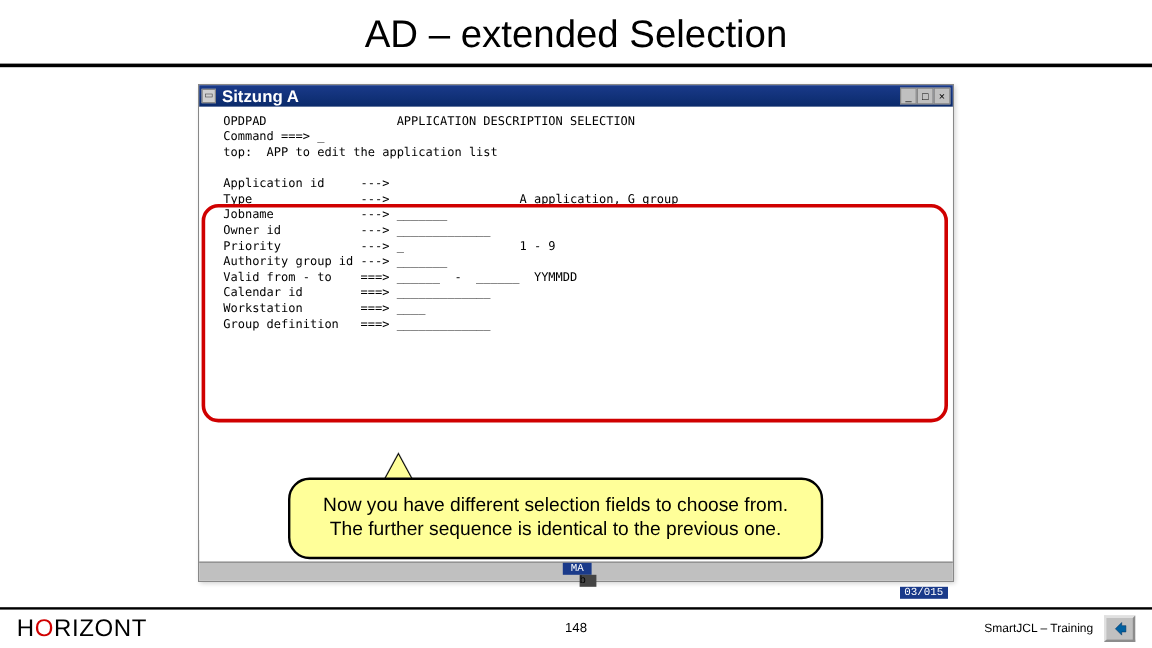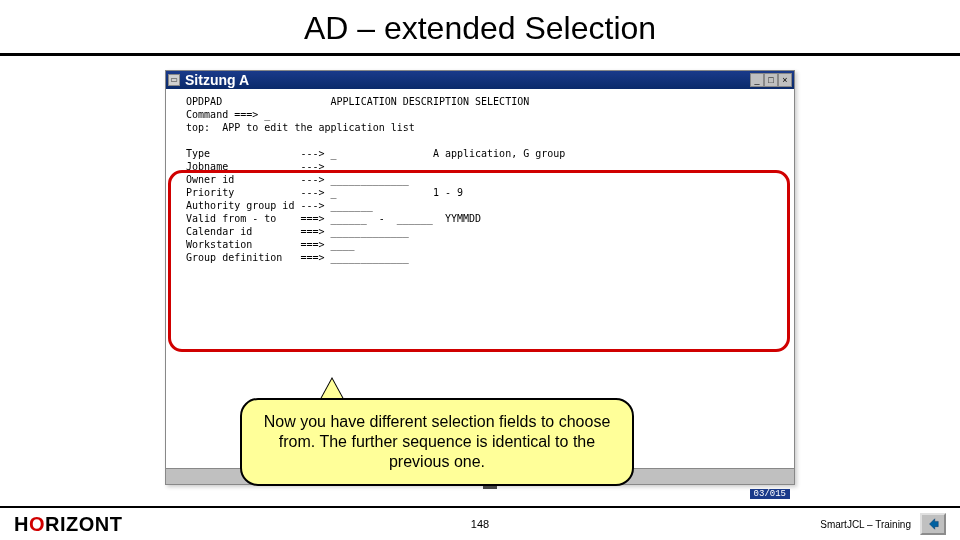--- a/index.html
+++ b/index.html
@@ -19,21 +19,21 @@
   .term-body { background: #fff; font-family: "Courier New", monospace; font-size: 10px; line-height: 13px; color: #000; padding: 6px 8px 8px 8px; position: relative; height: calc(100% - 52px); }
   .status-bar { position: absolute; left: 0; bottom: 0; width: 100%; height: 16px; background: #c0c0c0; border-top: 1px solid #888; display: flex; align-items: center; font-size: 9px; font-family: "Courier New", monospace; flex-direction: column; }
   .sb-left { width: 24px; height: 12px; background: #1a3a8a; color: #fff; text-align: center; margin-left: 2px; }
   .sb-mid { margin-left: 20px; width: 14px; height: 12px; background: #444; }
   .sb-right { margin-left: auto; margin-right: 4px; background: #1a3a8a; color: #fff; padding: 0 4px; }
   pre.term-line { white-space: pre; }
   .highlight-box { position: absolute; border: 3px solid #d00000; border-radius: 14px; pointer-events: none; }
   .callout { position: absolute; background: #ffff99; border: 2px solid #000; border-radius: 18px; padding: 12px 20px; text-align: center; font-size: 16px; line-height: 20px; }
   .callout-tail { position: absolute; width: 0; height: 0; border-left: 12px solid transparent; border-right: 12px solid transparent; border-bottom: 22px solid #ffff99; filter: drop-shadow(0 -2px 0 #000); }
   .footer { position: absolute; left: 0; bottom: 0; width: 960px; height: 34px; border-top: 2px solid #000; display: flex; align-items: center; padding: 0 14px; }
-  .brand { font-size: 20px; font-weight: bold; letter-spacing: 0.5px; }
+  .brand { font-size: 20px; font-weight: normal; letter-spacing: 0.5px; }
   .brand .o { color: #d00000; }
   .page-num { position: absolute; left: 50%; transform: translateX(-50%); font-size: 11px; }
   .course { margin-left: auto; font-size: 10px; display: flex; align-items: center; gap: 9px; }
   .back-btn { width: 26px; height: 22px; background: #c0c0c0; border: 2px outset #e0e0e0; display: flex; align-items: center; justify-content: center; cursor: pointer; }
   .back-btn svg { width: 14px; height: 14px; }
 </style>
 </head>
 <body>
 
 <div class="slide">
@@ -52,20 +52,21 @@
           <div class="tb-btn">□</div>
           <div class="tb-btn">×</div>
         </div>
       </div>
       <div class="term-body">
         <pre class="term-line">  OPDPAD                  APPLICATION DESCRIPTION SELECTION</pre>
         <pre class="term-line">  Command ===&gt; _</pre>
         <pre class="term-line"></pre>
         <pre class="term-line">  top:  APP to edit the application list</pre>
         <pre class="term-line"> </pre>
+        <pre class="term-line">  Application id     ---&gt;</pre>
         <pre class="term-line">  Type               ---&gt; _                A application, G group</pre>
         <pre class="term-line">  Jobname            ---&gt; _______</pre>
         <pre class="term-line">  Owner id           ---&gt; _____________</pre>
         <pre class="term-line">  Priority           ---&gt; _                1 - 9</pre>
         <pre class="term-line">  Authority group id ---&gt; _______</pre>
         <pre class="term-line">  Valid from - to    ===&gt; ______  -  ______  YYMMDD</pre>
         <pre class="term-line">  Calendar id        ===&gt; _____________</pre>
         <pre class="term-line">  Workstation        ===&gt; ____</pre>
         <pre class="term-line">  Group definition   ===&gt; _____________</pre>
         <pre class="term-line"> </pre>
@@ -73,21 +74,21 @@
       <div class="status-bar">
         <div class="sb-left">MA</div>
         <div class="sb-mid">b</div>
         <div class="sb-right">03/015</div>
       </div>
     </div>
 
     <div class="highlight-box" style="left:168px; top:114px; width:622px; height:182px;"></div>
 
     <div class="callout-tail" style="left:320px; top:323px;"></div>
-    <div class="callout" style="left:240px; top:342px; width:394px;">
+    <div class="callout" style="left:240px; top:342px; width:446px;">
       <span>Now you have different selection fields to choose from. The further sequence is identical to the previous one.</span>
     </div>
 
   </div>
 
   <div class="footer">
     <div class="brand">
       <span>H</span><span class="o">O</span><span>RIZONT</span>
     </div>
     <div class="page-num">148</div>

